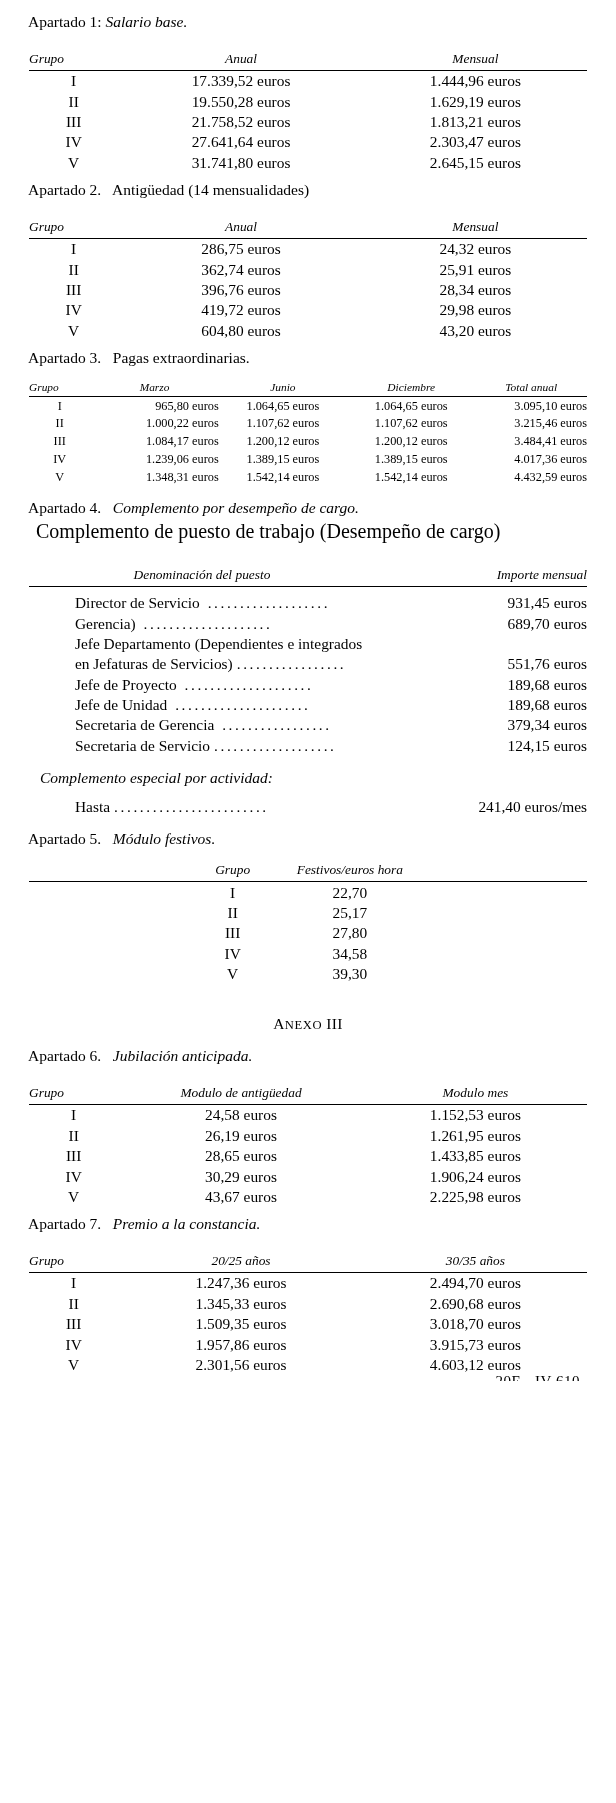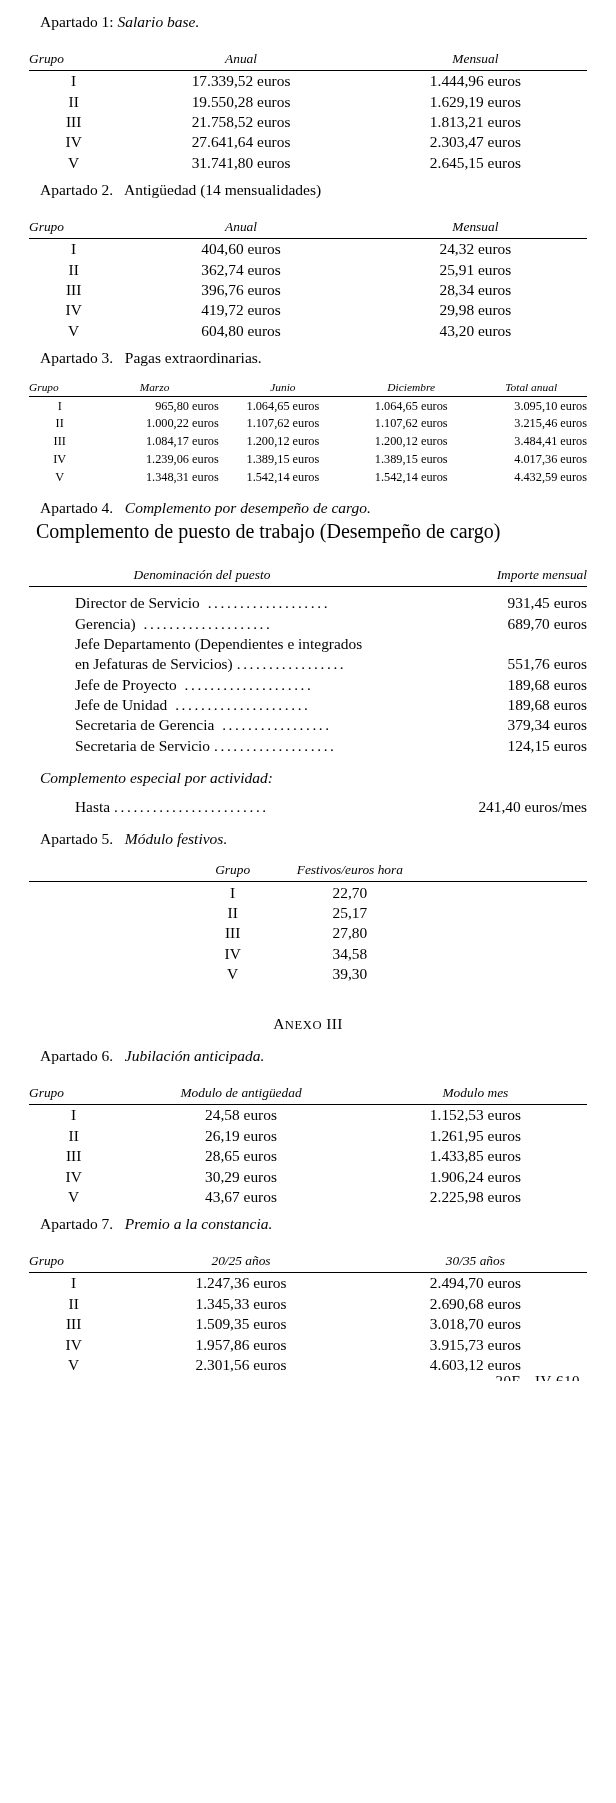--- a/index.html
+++ b/index.html
@@ -31,21 +31,21 @@
   .annex-title .num { font-size: 15.5px; }
 
   .apartado {
     font-size: 15.5px;
     line-height: 1.3;
     padding-left: 40px;
     margin: 0;
   }
   .apartado .lead { font-style: normal; }
   .apartado .it { font-style: italic; }
-  .apartado.indent-1 { padding-left: 40px; }
+  .apartado.indent-1 { padding-left: 28px; }
 
   .subline {
     font-size: 20px;
     padding-left: 36px;
     line-height: 1.3;
   }
 
   .special-head {
     font-size: 15.5px;
     font-style: italic;
@@ -230,21 +230,21 @@
     <thead>
       <tr>
         <th class="c-left">Grupo</th>
         <th class="c-center">Anual</th>
         <th class="c-center">Mensual</th>
       </tr>
     </thead>
     <tbody>
       <tr>
           <td class="c-center">I</td>
-          <td class="c-center">404,60 euros</td>
+          <td class="c-center">286,75 euros</td>
           <td class="c-center">24,32 euros</td>
         </tr>
       <tr>
           <td class="c-center">II</td>
           <td class="c-center">362,74 euros</td>
           <td class="c-center">25,91 euros</td>
         </tr>
       <tr>
           <td class="c-center">III</td>
           <td class="c-center">396,76 euros</td>

